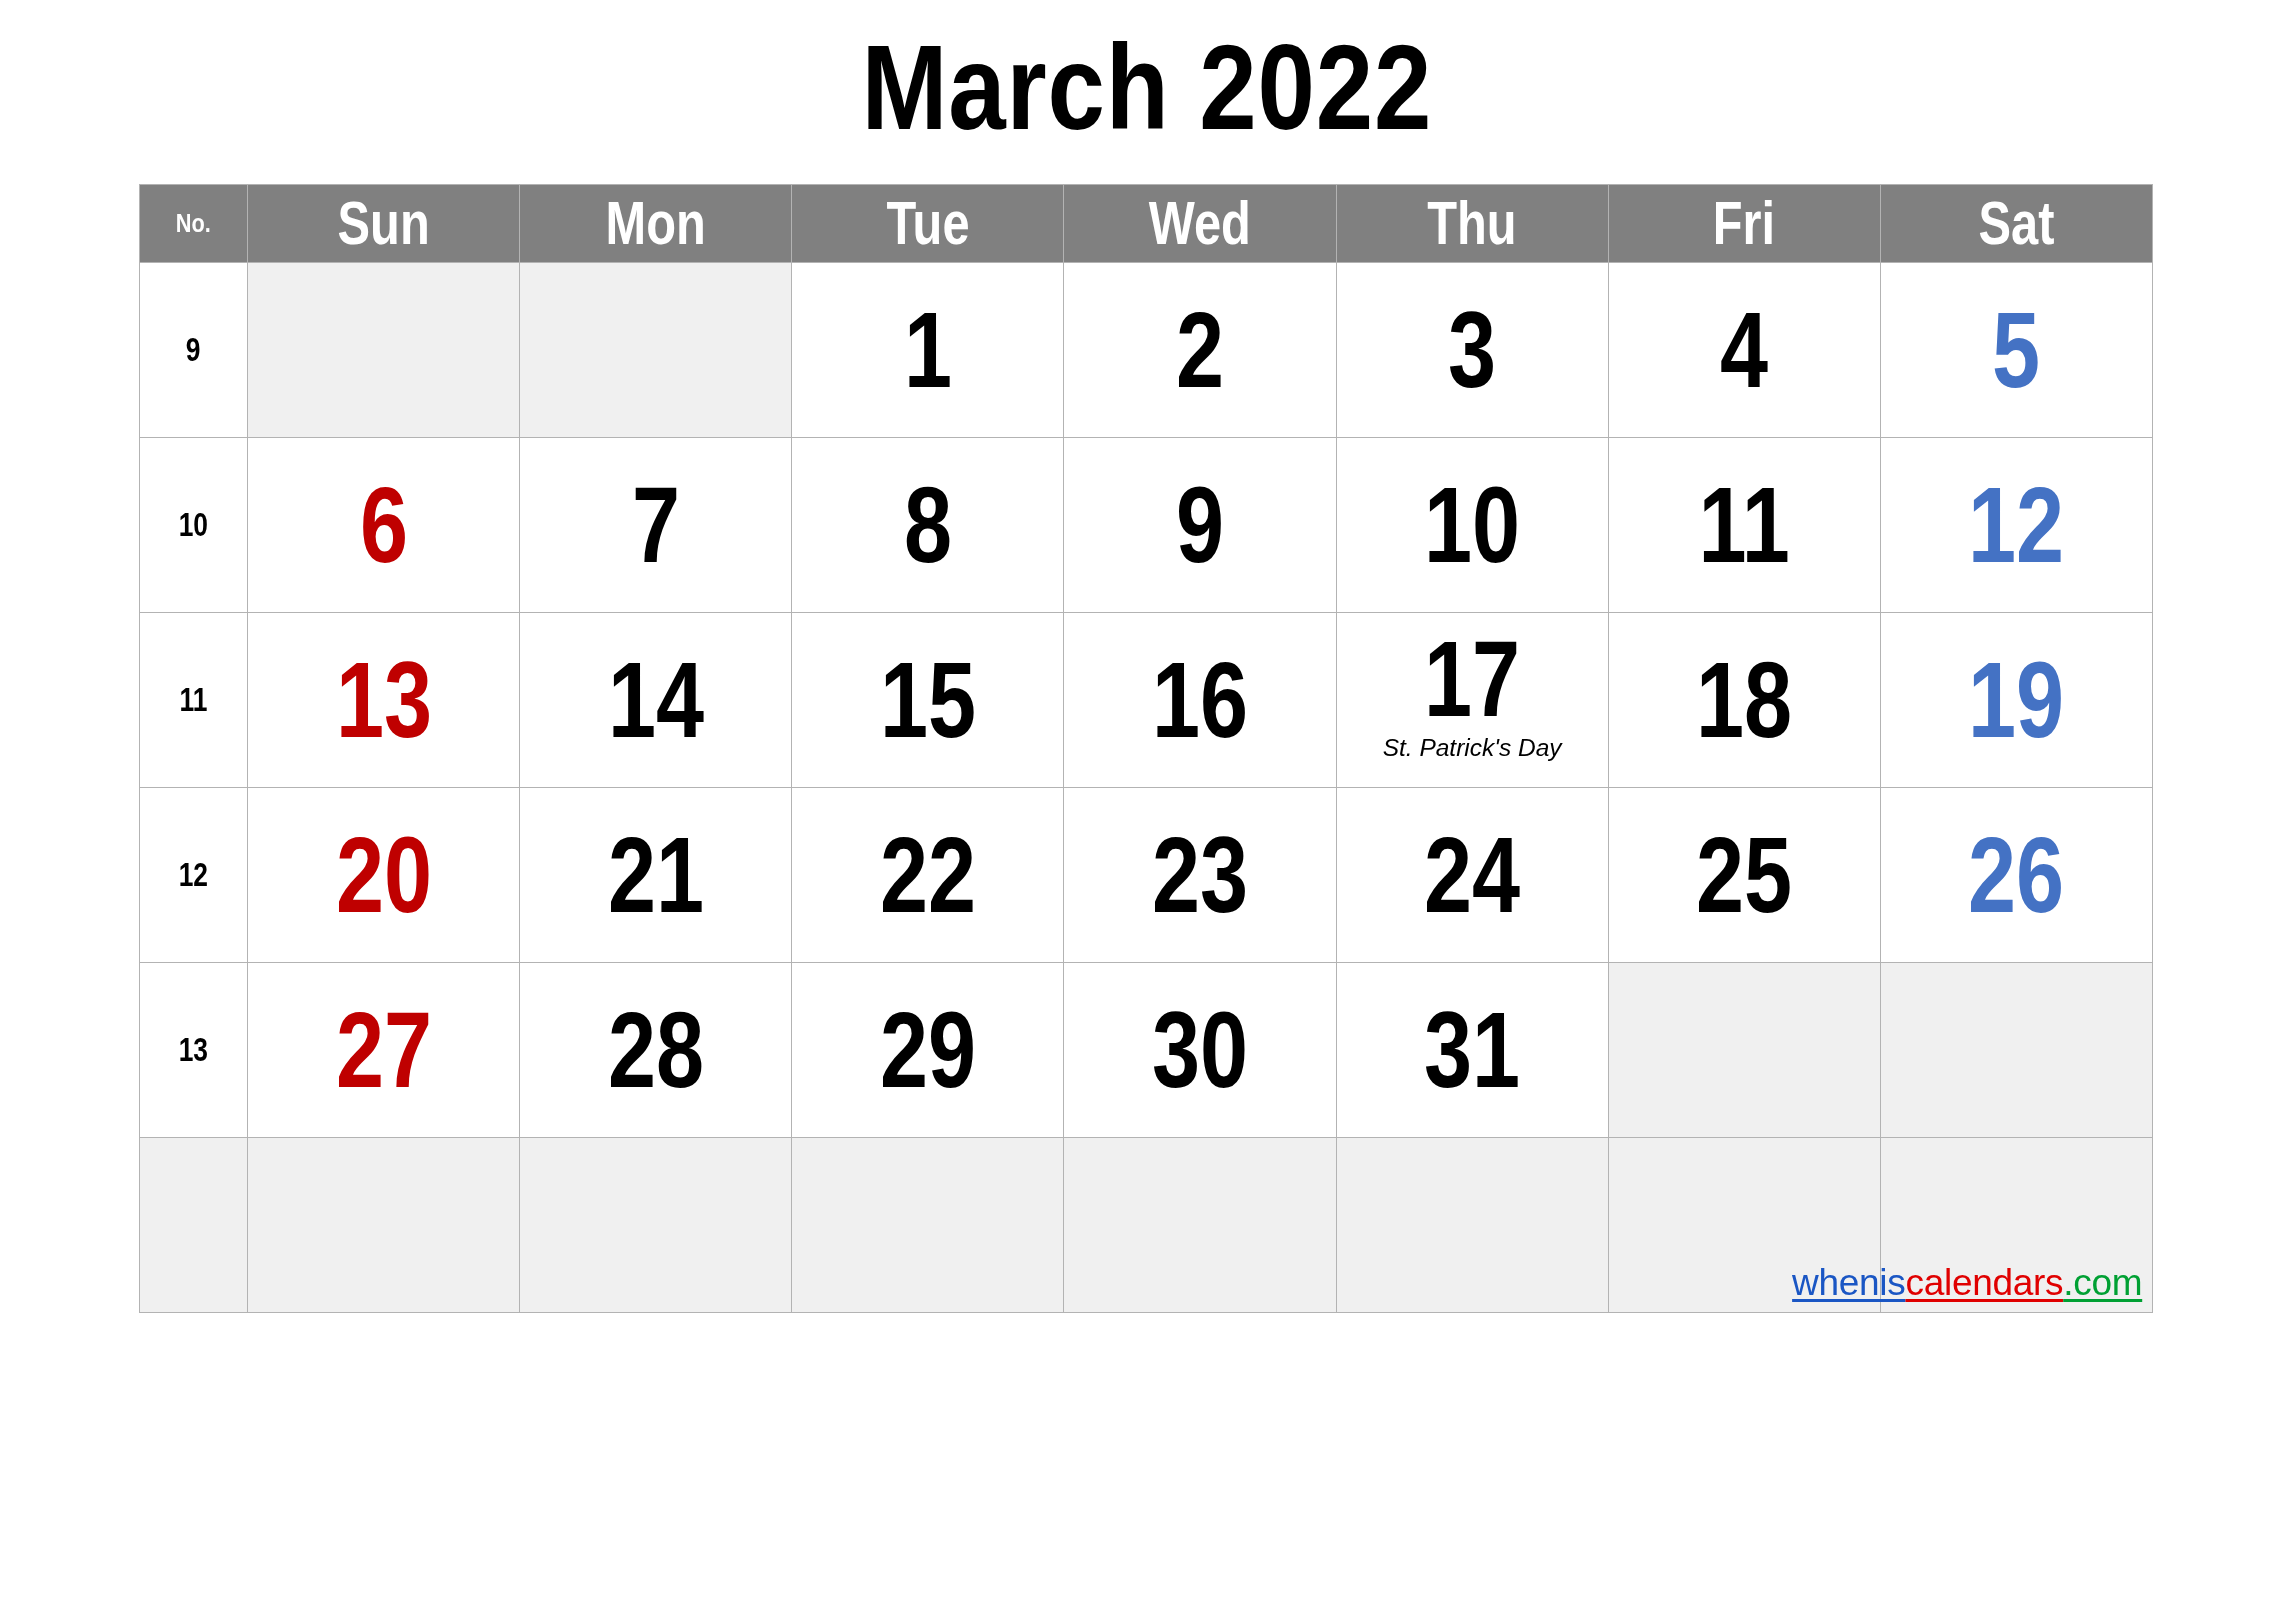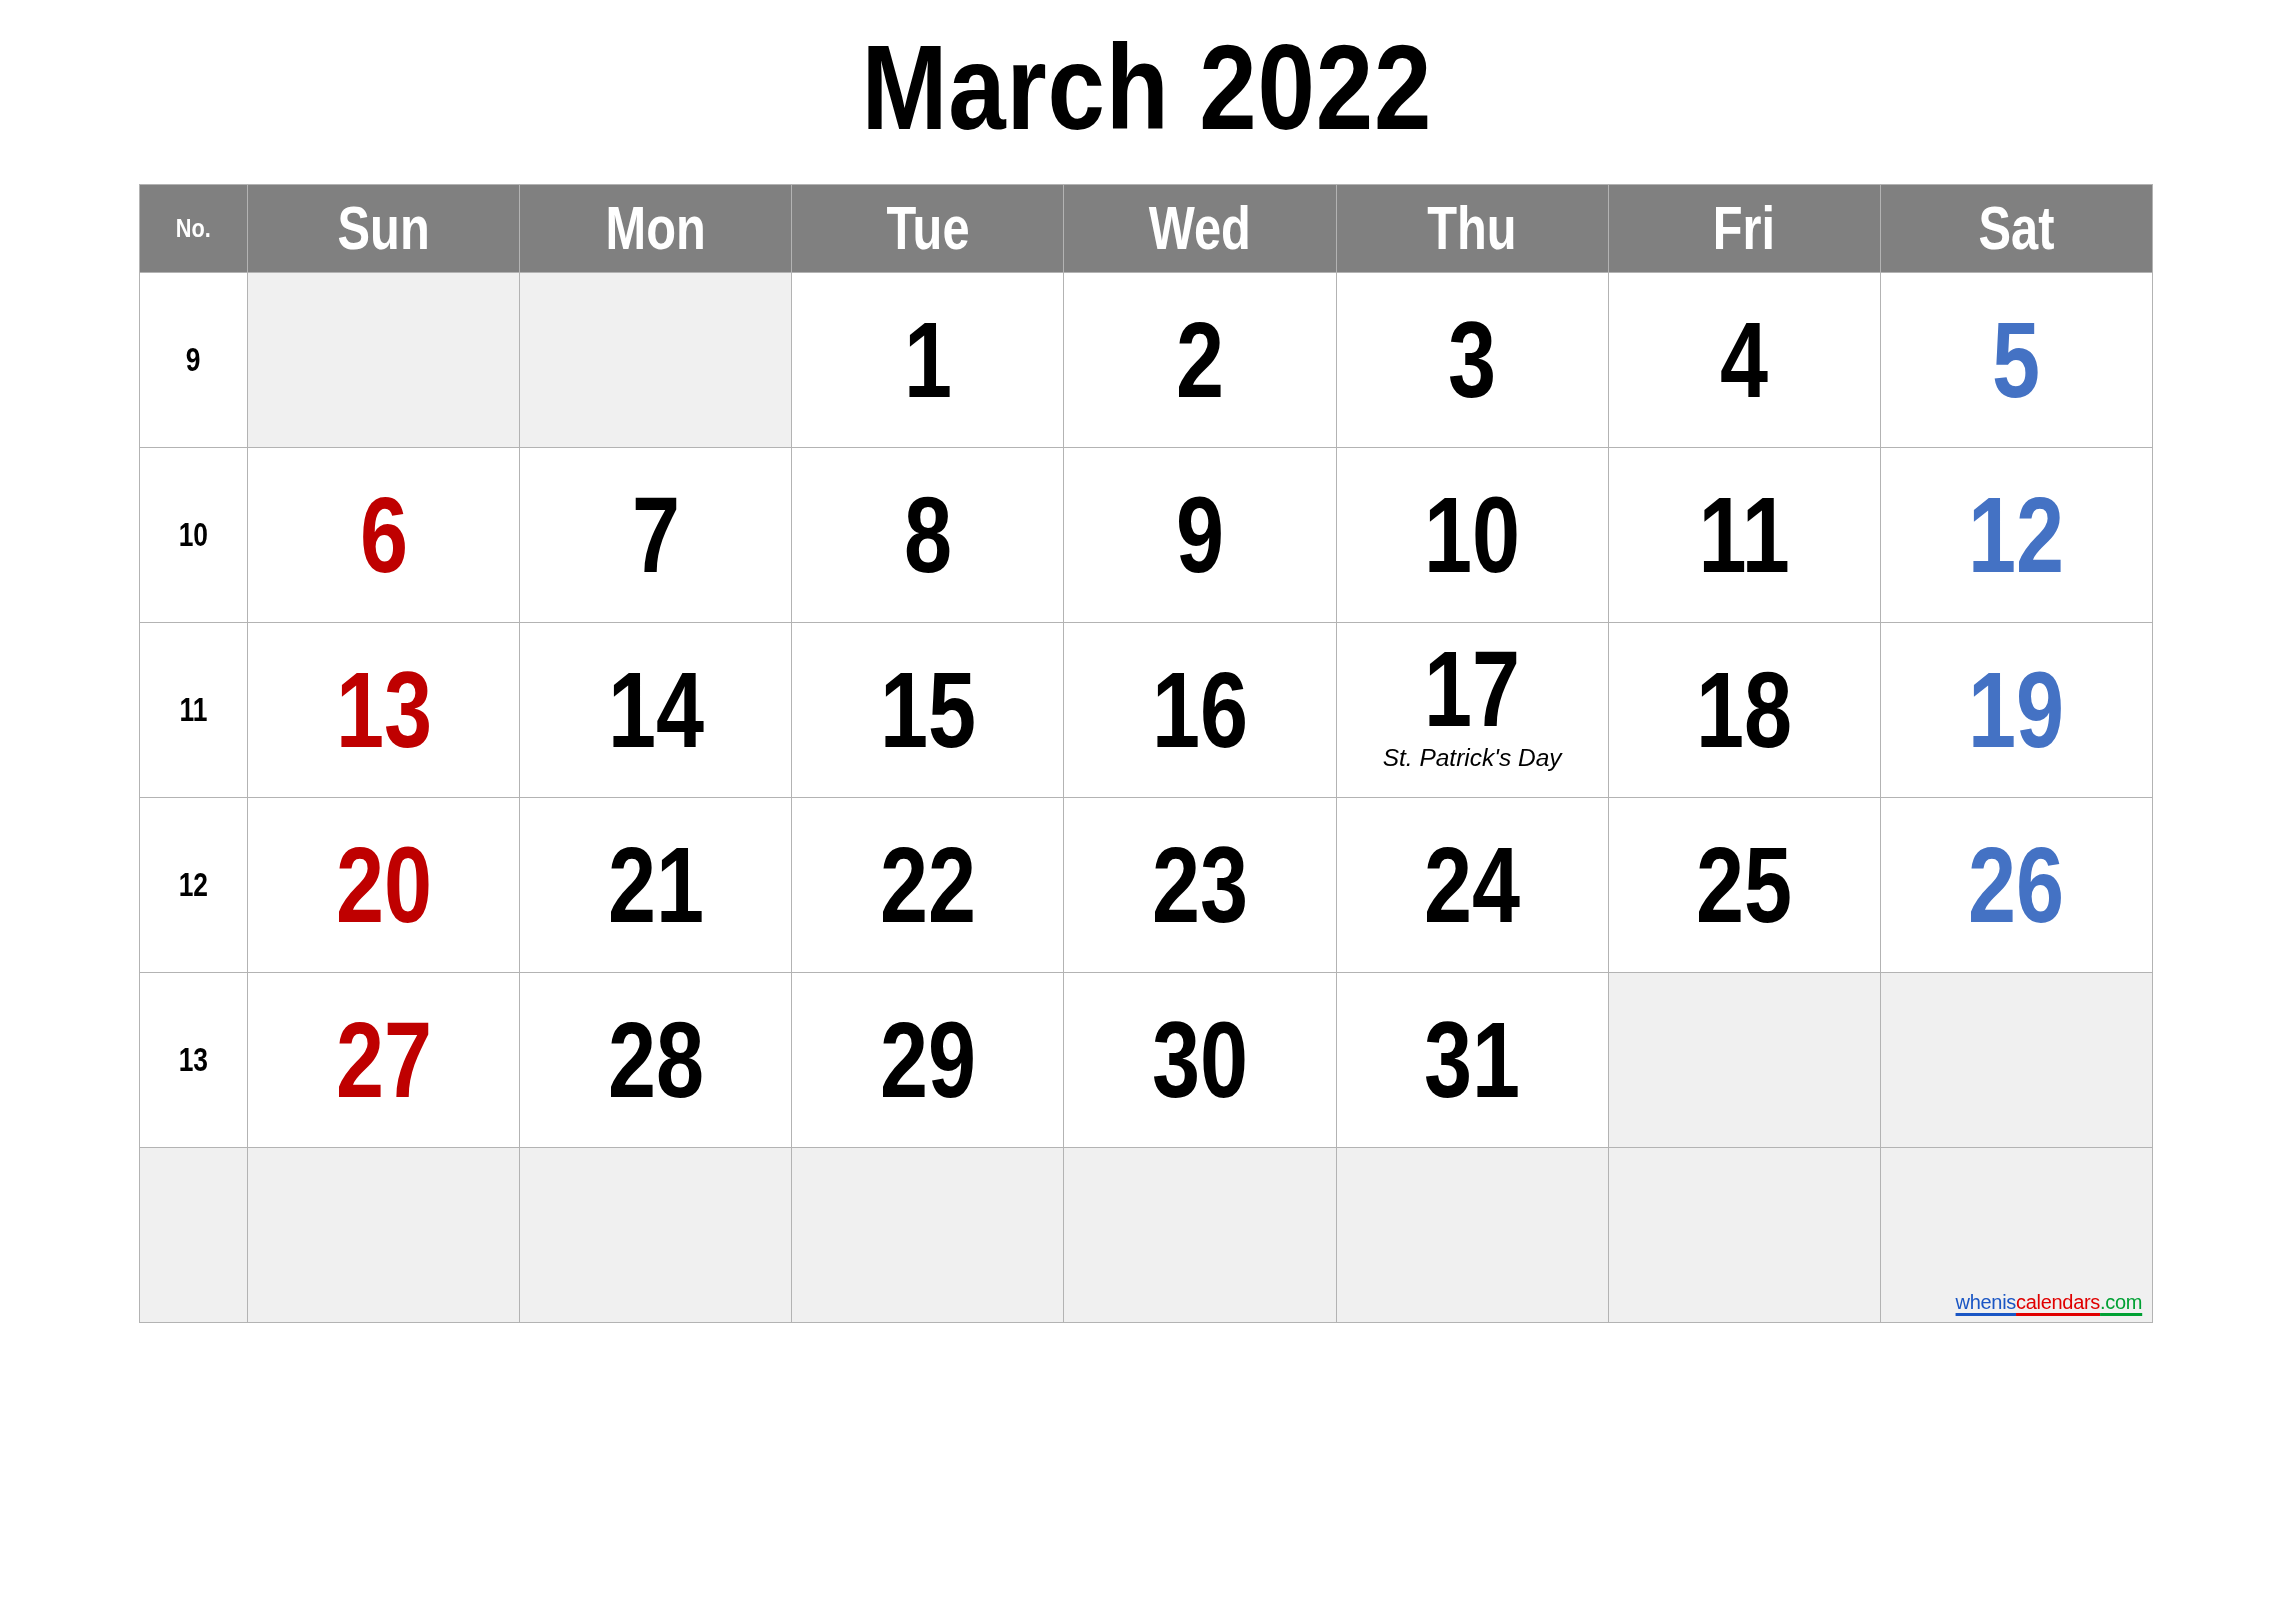--- a/index.html
+++ b/index.html
@@ -60,21 +60,21 @@
   .cal-table th,
   .cal-table td {
     padding: 0;
     margin: 0;
     border: 1px solid #b3b3b3;
     vertical-align: middle;
     text-align: center;
   }
 
   
-  thead tr { height: 88px; }
+  thead tr { height: 78px; }
   thead th {
     background: #808080;
     border: 1px solid #808080;
     color: #ffffff;
     vertical-align: middle;
   }
   .dow-label {
     display: inline-block;
     font-family: "Liberation Sans Narrow", "Liberation Sans", "DejaVu Sans Condensed", sans-serif;
     font-size: 61px;
@@ -153,21 +153,21 @@
   }
   .has-holiday .daynum { margin-top: -13.7px; }
 
   
   .watermark-cell { position: relative; }
   .watermark {
     position: absolute;
     right: 9.8px;
     bottom: 7.8px;
     font-family: "Liberation Sans", "DejaVu Sans", sans-serif;
-    font-size: 20px;
+    font-size: 37px;
     line-height: 1.15;
     white-space: nowrap;
     letter-spacing: -0.3px;
   }
   .watermark span {
     text-decoration: underline;
     text-decoration-thickness: 2.9px;
     text-underline-offset: 3.9px;
   }
   .wm-a { color: #1a56c4; }

